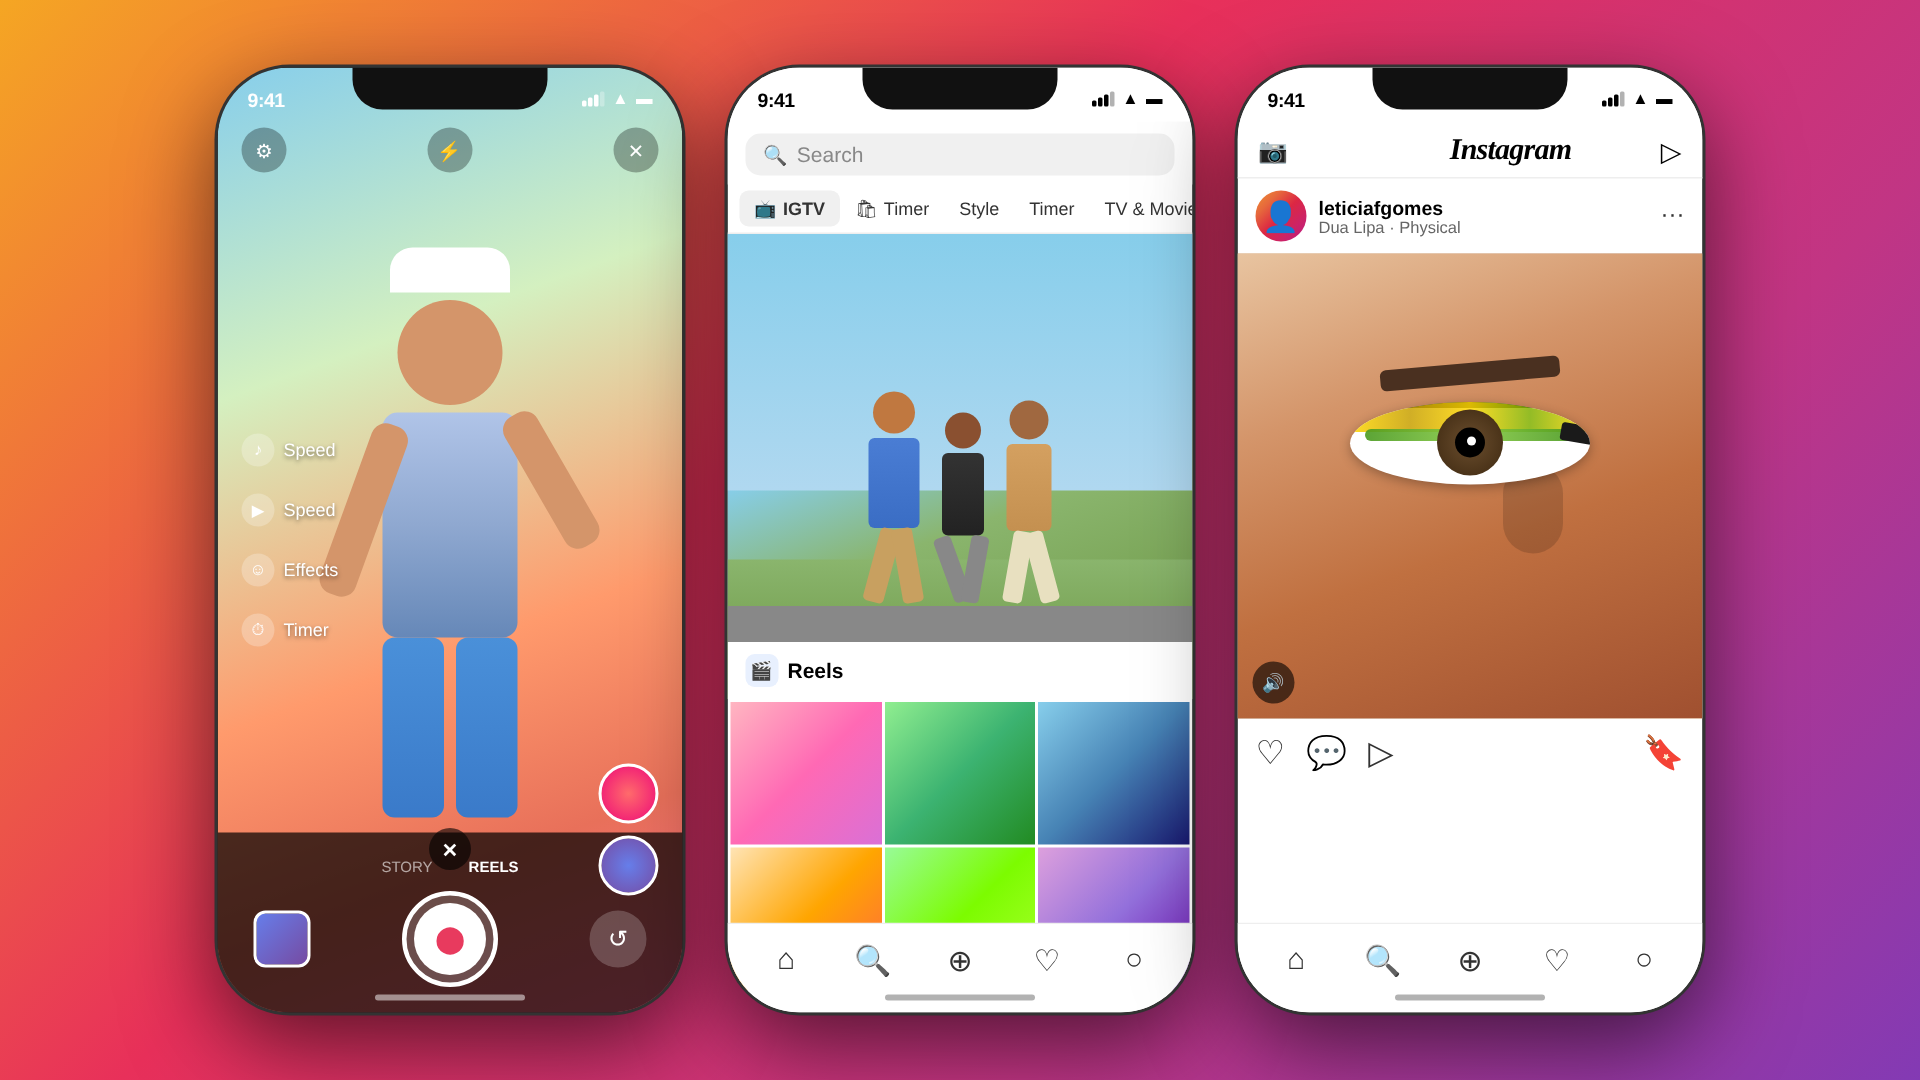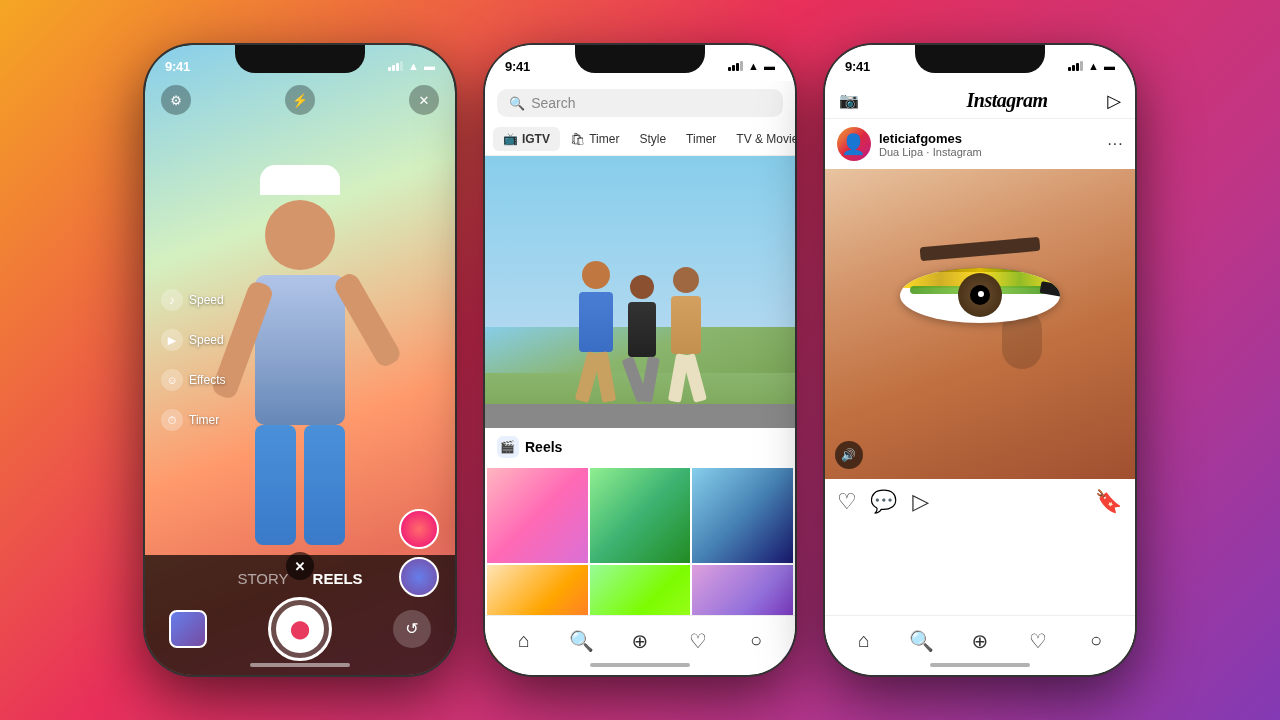--- a/index.html
+++ b/index.html
@@ -193,21 +193,21 @@
       flex-direction: column;
       align-items: center;
       justify-content: center;
       gap: 10px;
     }
     .camera-mode-row {
       display: flex;
       gap: 24px;
       align-items: center;
     }
-    .mode-label { font-size: 15px; color: rgba(255,255,255,0.6); }
+    .mode-label { font-size: 10px; color: rgba(255,255,255,0.6); }
     .mode-label.active { color: #fff; font-weight: 700; }
     .capture-row {
       display: flex;
       align-items: center;
       justify-content: space-between;
       width: 100%;
       padding: 0 24px;
     }
     .gallery-thumb {
       width: 38px; height: 38px;
@@ -840,21 +840,21 @@
       </div>
     </div>
 
     <div class="ig-post-header">
       <div class="ig-user-info">
         <div class="ig-avatar">
           <span style="font-size:20px;">👤</span>
         </div>
         <div>
           <div class="ig-user-name">leticiafgomes</div>
-          <div class="ig-user-subtitle">Dua Lipa · Instagram</div>
+          <div class="ig-user-subtitle">Dua Lipa · Physical</div>
         </div>
       </div>
       <div class="ig-post-menu">···</div>
     </div>
 
     <div class="ig-post-image">
 
       <div class="skin-highlight"></div>
       <div class="nose-shadow"></div>
 

